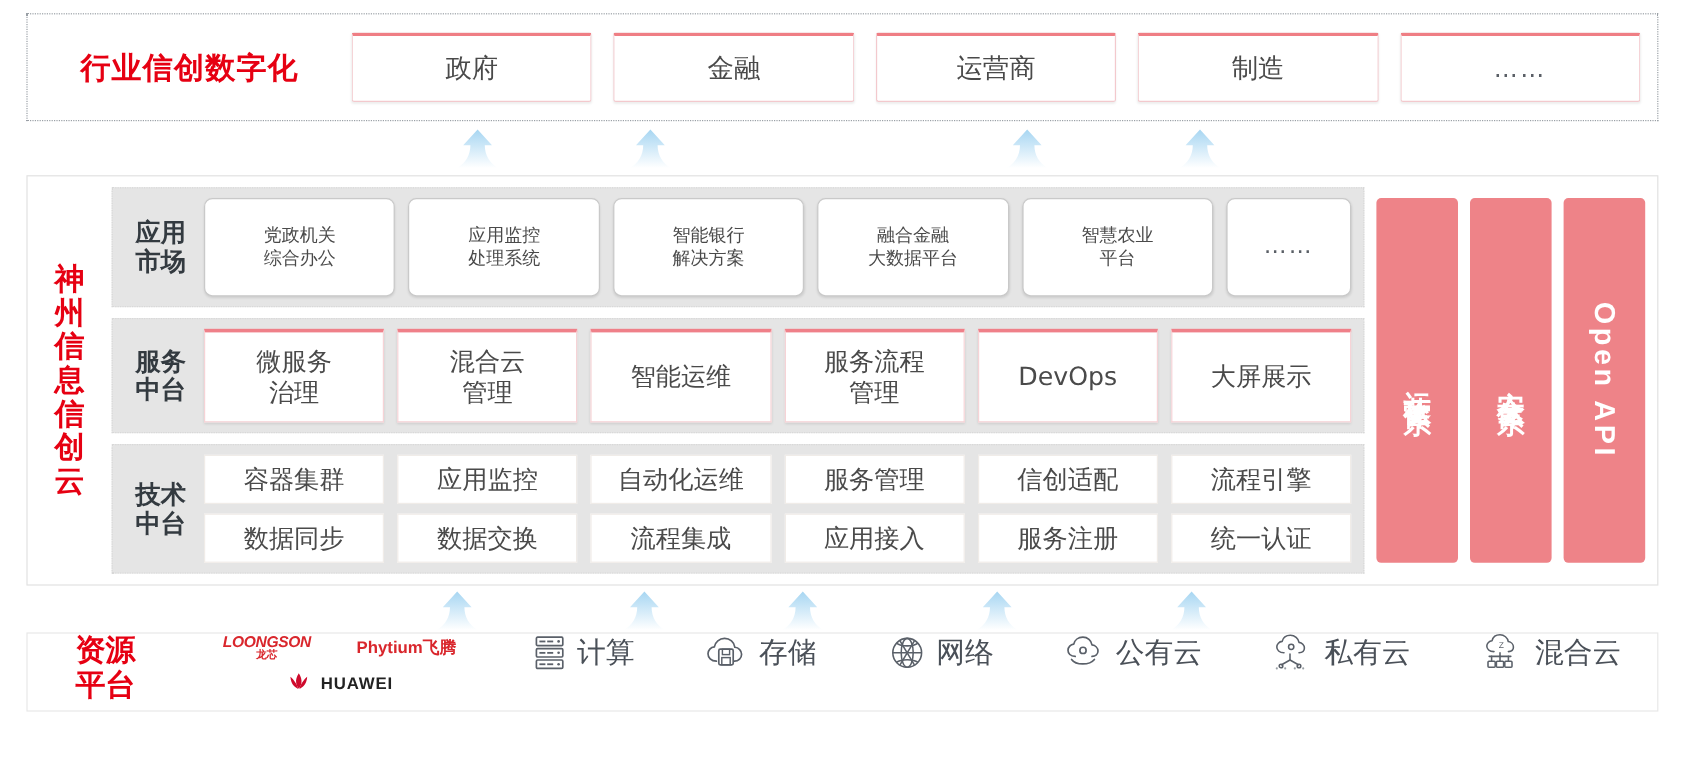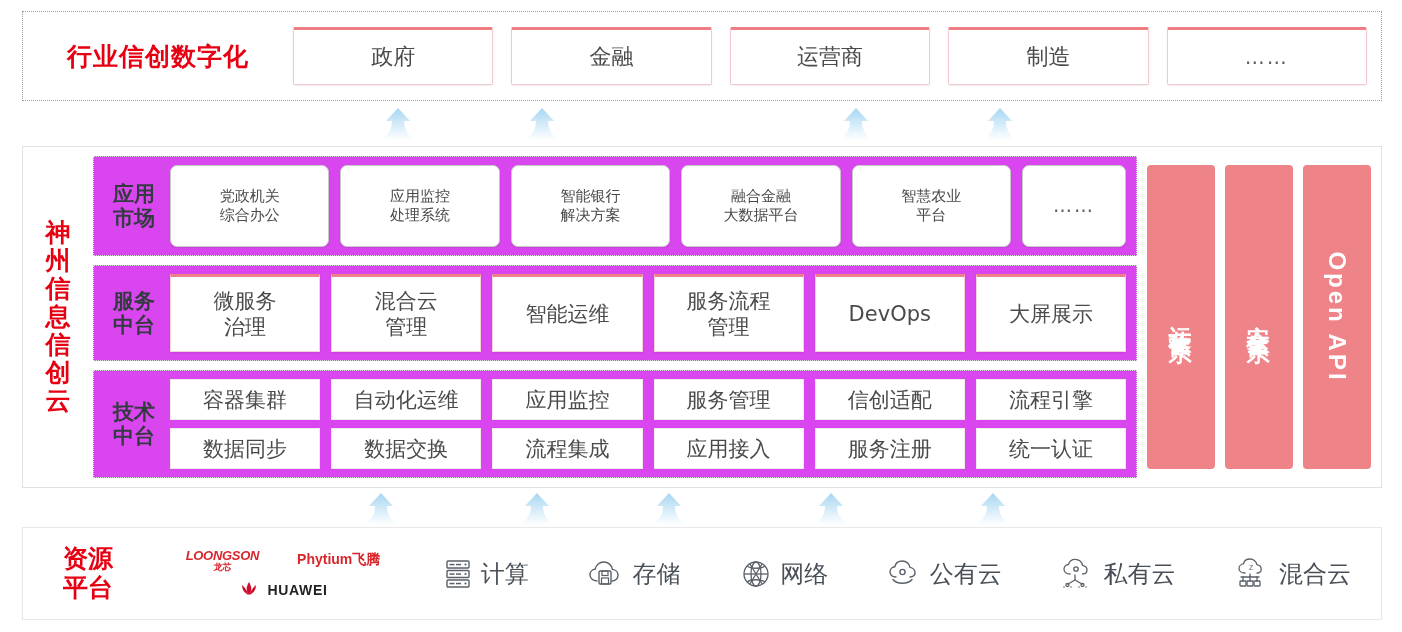--- a/index.html
+++ b/index.html
@@ -65,21 +65,21 @@
     line-height: 1.12;
     font-family: "DejaVu Sans", "Liberation Sans", sans-serif;
   }
   .cloud-body {
     flex: 1; display: flex; padding: 9px 10px 9px 0px; gap: 10px;
   }
   .rows-wrap {
     flex: 1; display: flex; flex-direction: column; gap: 9px;
   }
   .band {
-    background: #d946ef;
+    background: #e5e5e5;
     border: 1px dotted #d8d8d8;
     display: flex; align-items: center;
     padding: 8px 10px 8px 4px;
   }
   .band-app { height: 102px; }
   .band-svc { height: 98px; }
   .band-tech { height: 110px; }
 
   .row-label {
     width: 72px; flex: none;
@@ -135,23 +135,23 @@
   }
   .pillar-en {
     transform: rotate(90deg); white-space: nowrap;
     font-size: 24px; letter-spacing: 3px;
     font-family: "Liberation Sans", sans-serif;
   }
 
   
   .resource-section {
     position: absolute; left: 22px; top: 527px;
-    width: 1360px; height: 93px;
+    width: 1360px; height: 66px;
     border: 1px solid #e8e8e8; background: #fff;
-    display: flex; align-items: center;
+    display: flex; align-items: flex-start;
   }
   .resource-title {
     width: 130px; text-align: center;
     color: #e60012; font-size: 25px; font-weight: bold;
     line-height: 1.15;
     font-family: "DejaVu Sans", "Liberation Sans", sans-serif;
   }
   .vendor-logos {
     width: 260px; display: flex; flex-direction: column;
     align-items: center; justify-content: center; gap: 9px;
@@ -343,22 +343,22 @@
         </div>
 
         <div class="band band-tech">
           <div class="row-label">
             <div>技术</div>
             <div>中台</div>
           </div>
           <div class="tech-grid">
             <div class="tech-row">
               <div class="cell-tech">容器集群</div>
+              <div class="cell-tech">应用监控</div>
               <div class="cell-tech">自动化运维</div>
-              <div class="cell-tech">应用监控</div>
               <div class="cell-tech">服务管理</div>
               <div class="cell-tech">信创适配</div>
               <div class="cell-tech">流程引擎</div>
             </div>
             <div class="tech-row">
               <div class="cell-tech">数据同步</div>
               <div class="cell-tech">数据交换</div>
               <div class="cell-tech">流程集成</div>
               <div class="cell-tech">应用接入</div>
               <div class="cell-tech">服务注册</div>

